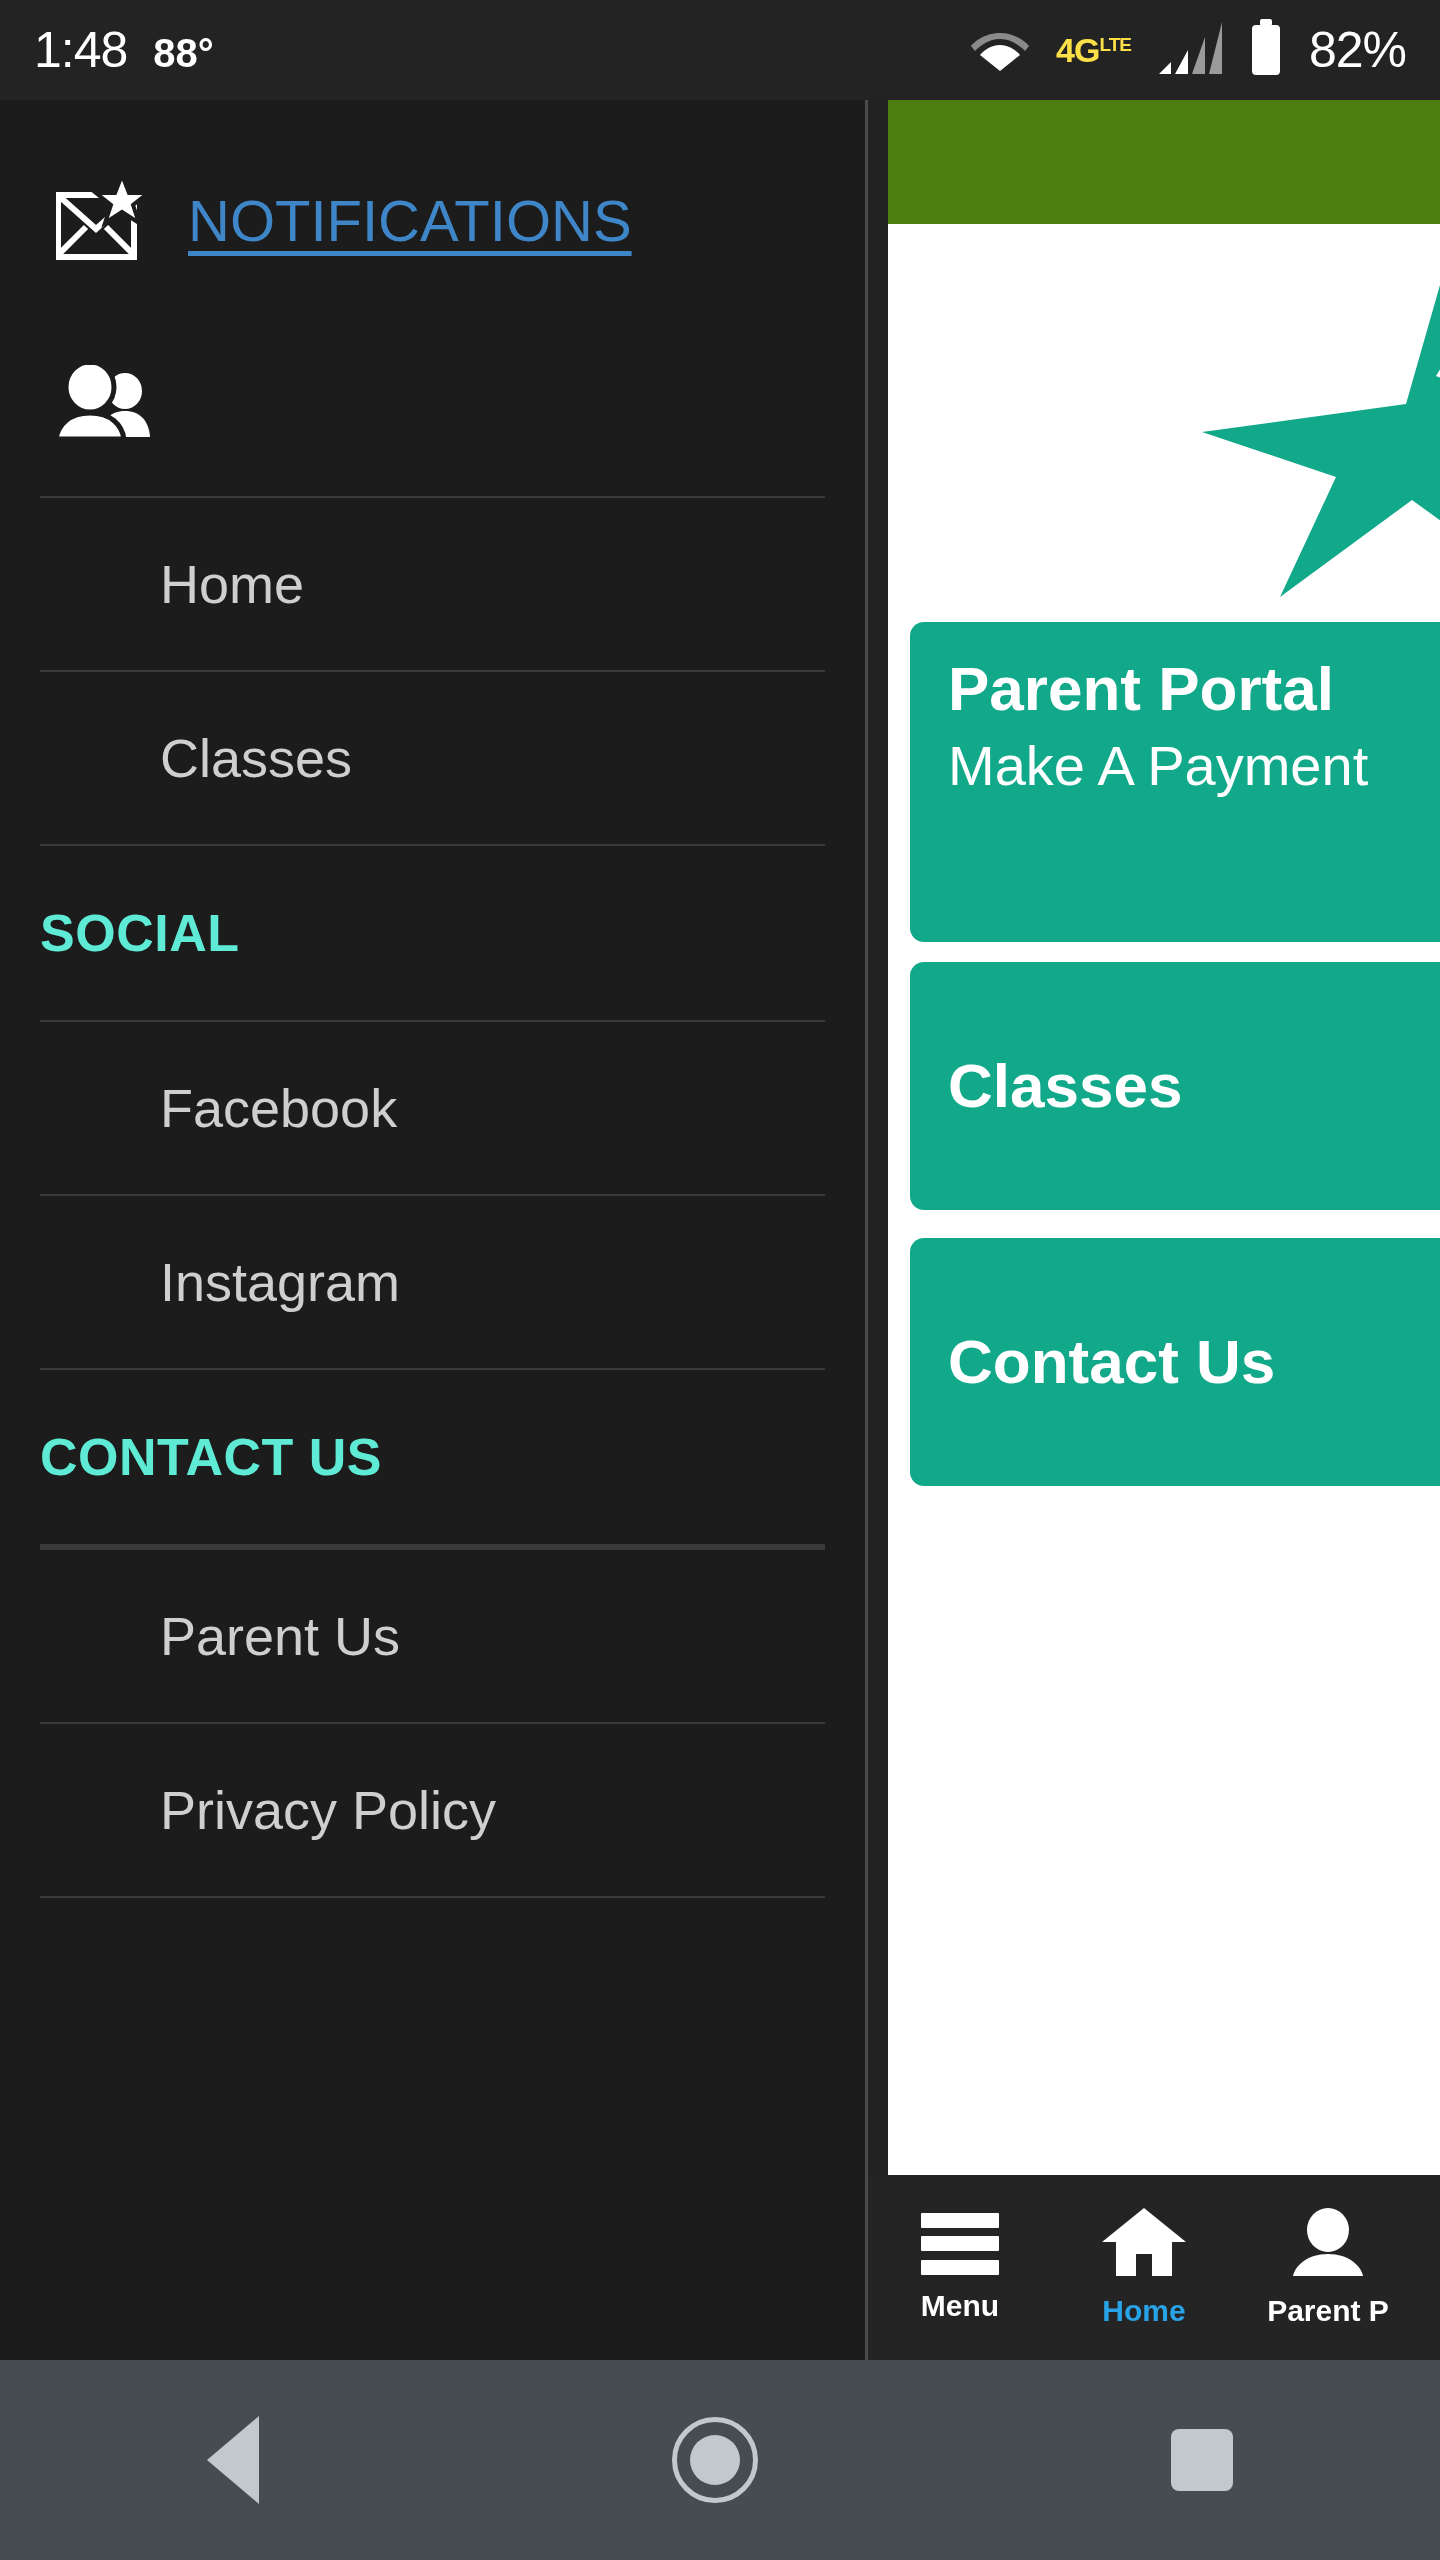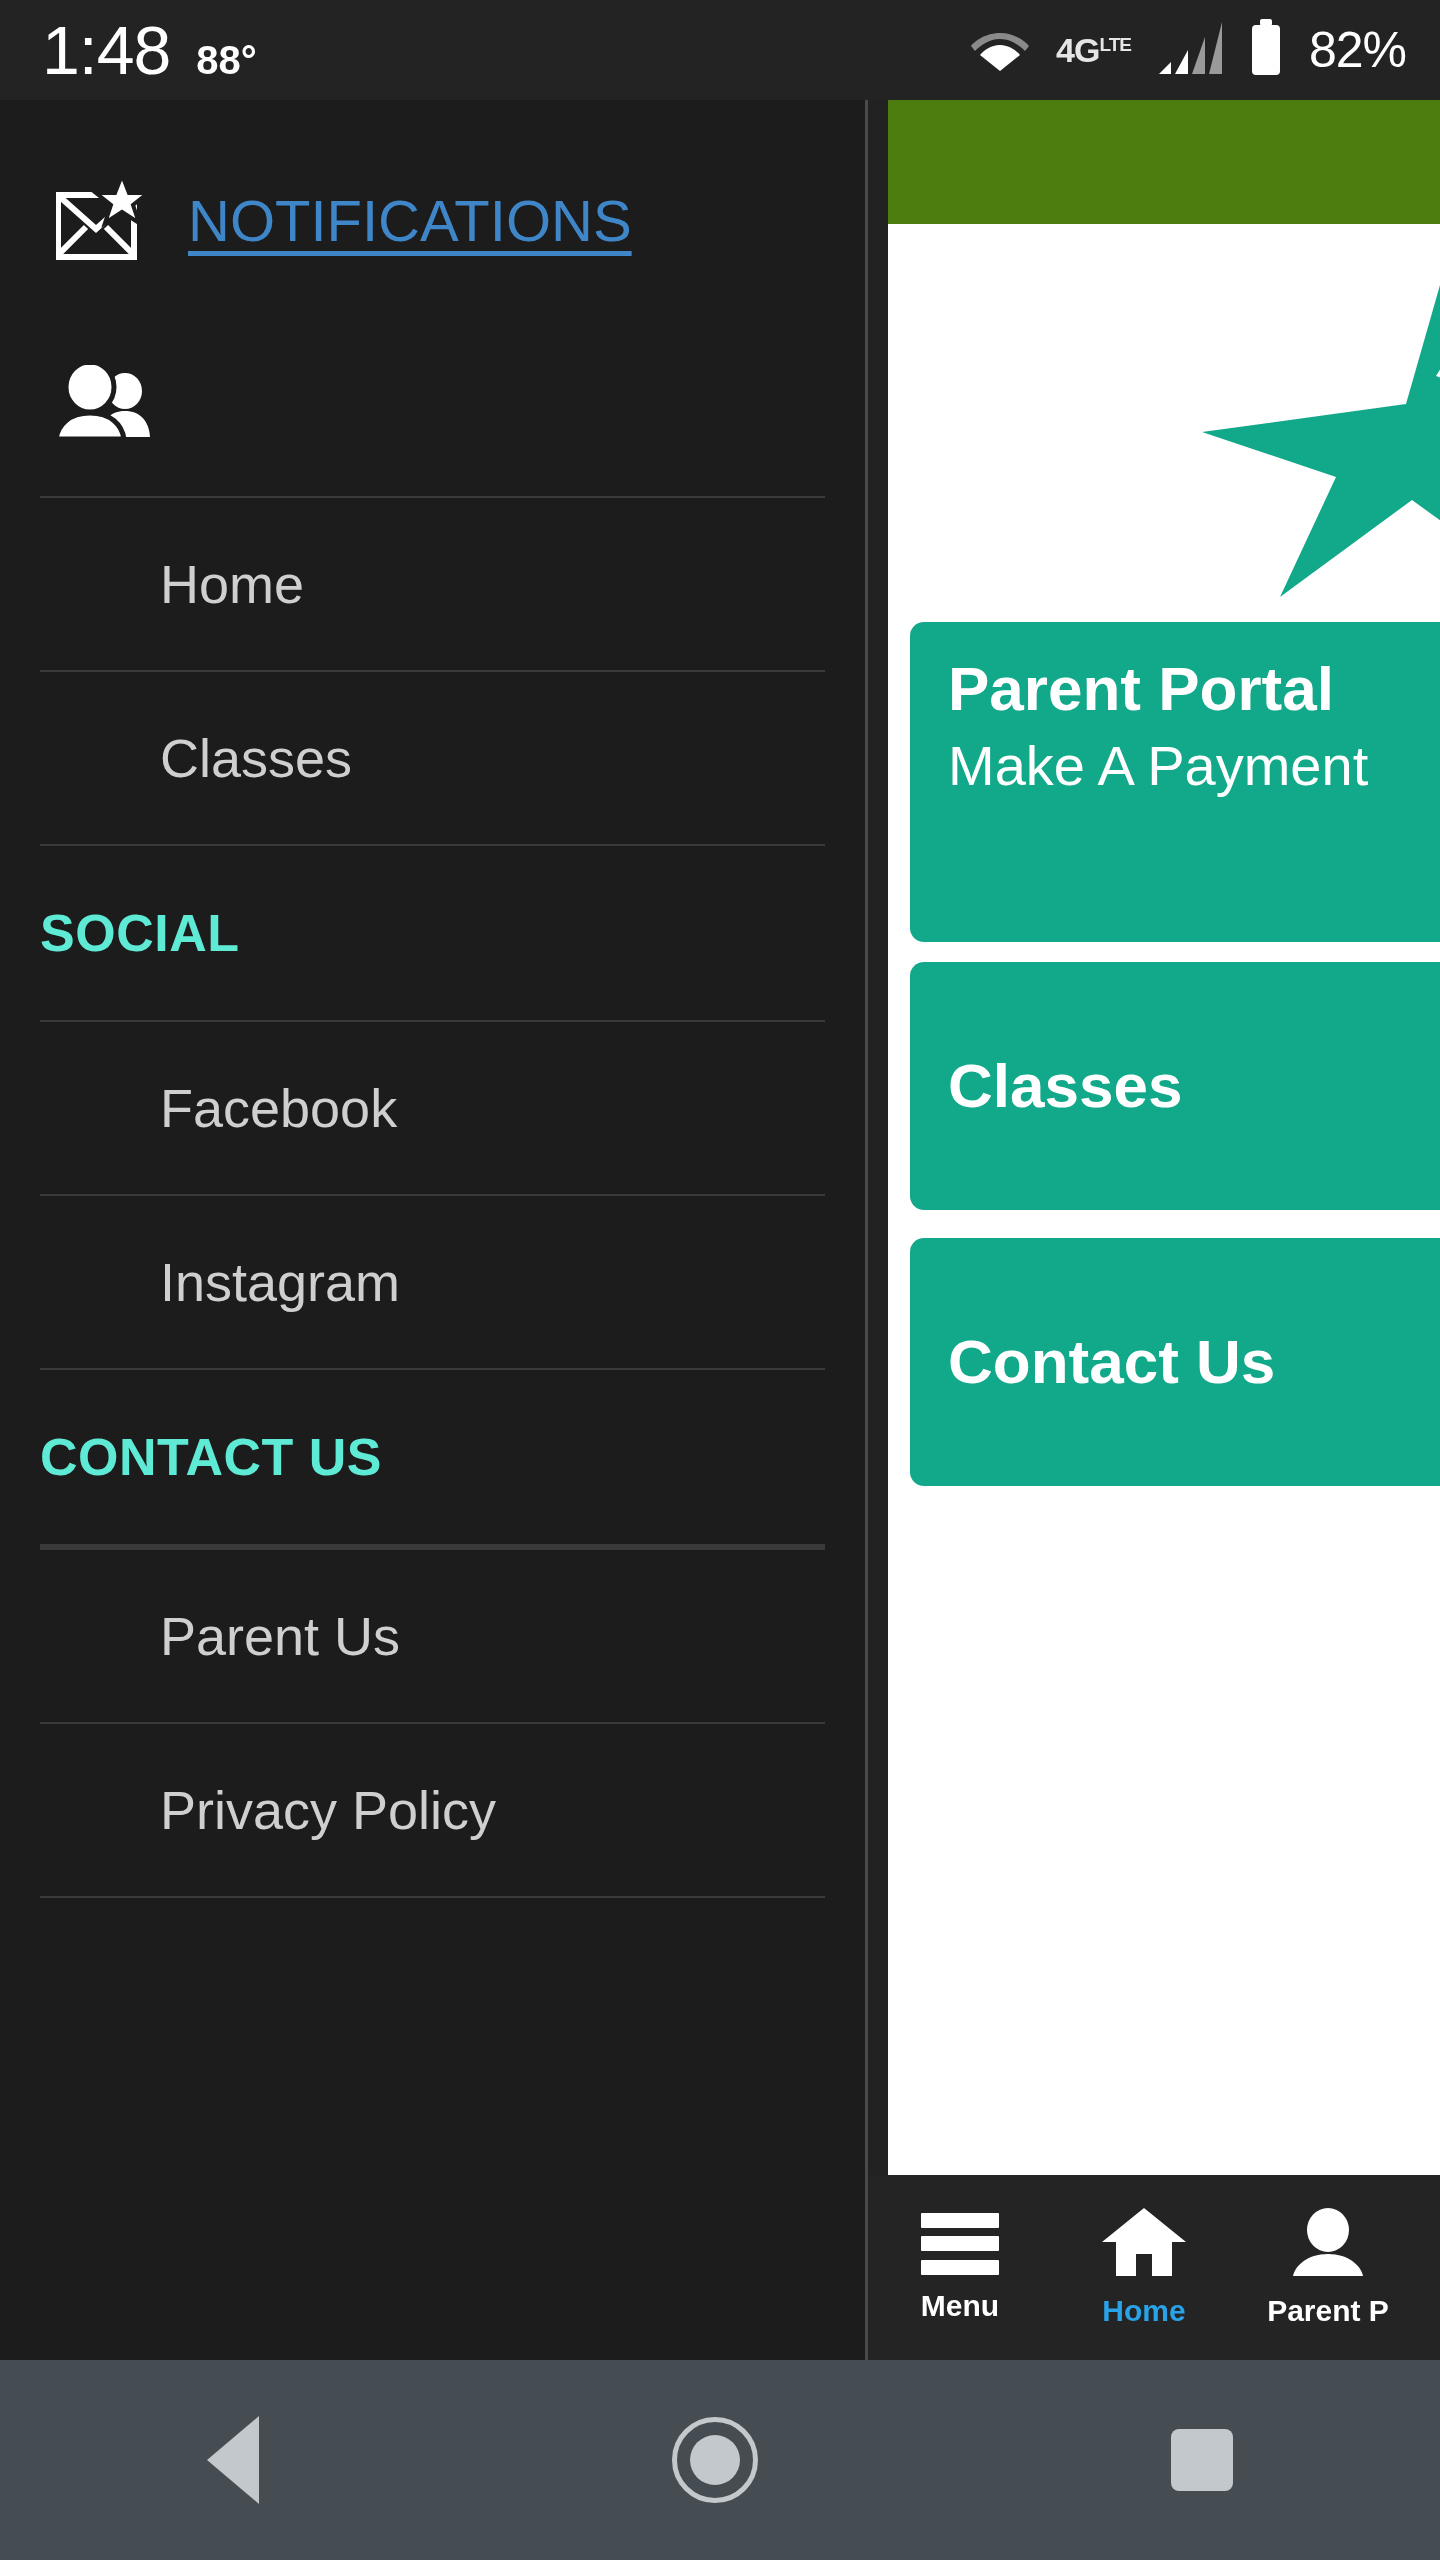--- a/index.html
+++ b/index.html
@@ -12,26 +12,26 @@
   #screen { position:relative; width:1440px; height:2560px; background:#222; }
 
   
   #status-bar {
     position:absolute; left:0; top:0; width:1440px; height:100px;
     background:#232323; color:#fff;
     display:flex; align-items:center; justify-content:space-between;
     padding:0 34px;
   }
   .sb-left { display:flex; align-items:baseline; gap:26px; }
-  .sb-time { font-size:68px; font-weight:400; letter-spacing:-1px;margin-left:8px; }
+  .sb-time { font-size:50px; font-weight:400; letter-spacing:-1px; }
   .sb-temp { font-size:40px; font-weight:700; }
   .sb-right { display:flex; align-items:center; gap:26px; }
   .sb-batt-pct { font-size:50px; font-weight:400; letter-spacing:-1px; }
   .lte-text {
-    font-size:34px; font-weight:700; color:#e5e5e5;
+    font-size:34px; font-weight:700; color:#fde047;
     letter-spacing:-1px; line-height:1; display:flex; align-items:flex-start;
   }
   .lte-sup { font-size:19px; font-weight:700; letter-spacing:-1px; margin-top:2px; }
 
   
   #content-pane {
     position:absolute; left:888px; top:100px; width:676px; height:2075px;
     background:#4d7c0f;
   }
   #content-white {

